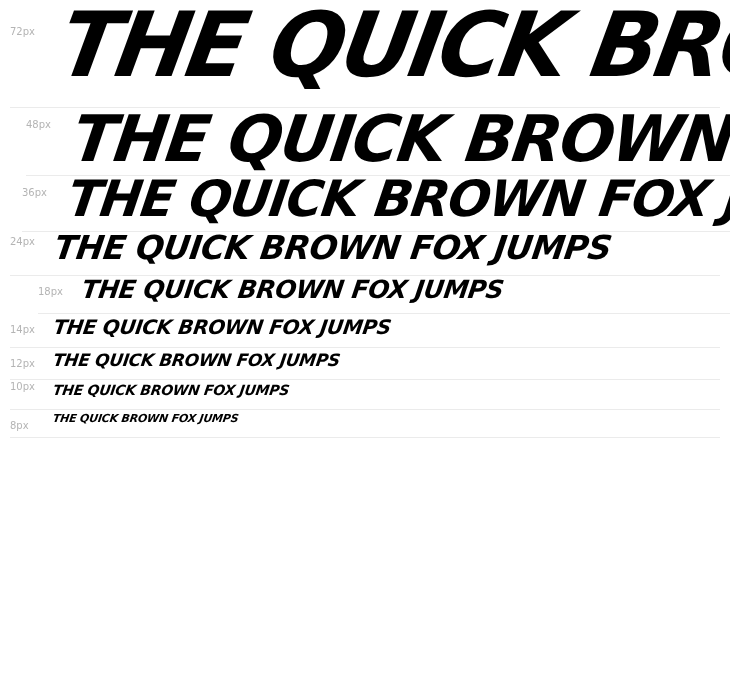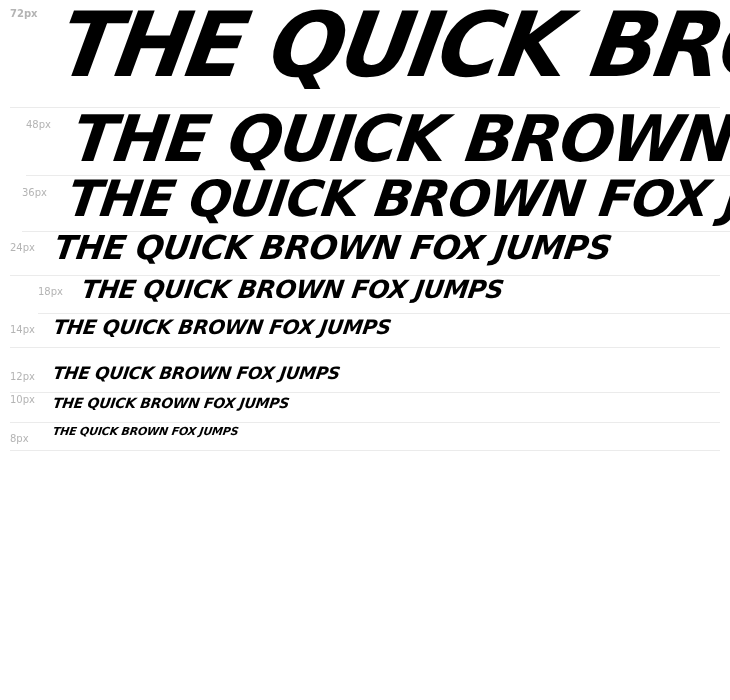--- a/index.html
+++ b/index.html
@@ -21,37 +21,37 @@
     white-space: nowrap;
     font-family: "DejaVu Sans", sans-serif;
     font-weight: bold; font-style: italic;
     color: #000000;
     letter-spacing: -0.02em;
     transform: skewX(-8deg);
     transform-origin: left bottom;
   }
   .row.r72 { height: 107px; overflow: visible; }
   .row.r72 .sample { font-size: 88px; top: -6px; letter-spacing: -0.04em; transform: skewX(-10deg) scaleY(1.02); }
-  .row.r72 .size-label { top: 8px; font-weight: bold; }
+  .row.r72 .size-label { top: 26px; }
   .row.r48 { height: 67px; margin-left: 16px; }
   .row.r48 .sample { font-size: 64px; top: -6px; letter-spacing: -0.03em; }
   .row.r48 .size-label { top: 11px; }
   .row.r36 { height: 55px; margin-left: 12px; }
   .row.r36 .sample { font-size: 50px; top: -6px; letter-spacing: -0.03em; }
   .row.r36 .size-label { top: 11px; }
   .row.r24 { height: 43px; }
   .row.r24 .sample { font-size: 33px; top: -4px; }
-  .row.r24 .size-label { top: 10px; }
+  .row.r24 .size-label { top: 4px; }
   .row.r18 { height: 37px; margin-left: 28px; }
   .row.r18 .sample { font-size: 25px; top: -1px; }
   .row.r18 .size-label { top: 10px; }
   .row.r14 { height: 33px; }
   .row.r14 .sample { font-size: 20px; top: 1px; }
   .row.r14 .size-label { top: 10px; }
-  .row.r12 { height: 31px; margin-top: 13px; }
+  .row.r12 { height: 31px; }
   .row.r12 .sample { font-size: 17px; top: 2px; }
   .row.r12 .size-label { top: 10px; }
   .row.r10 { height: 29px; }
   .row.r10 .sample { font-size: 14px; top: 2px; }
   .row.r10 .size-label { top: 1px; }
   .row.r8 { height: 27px; }
   .row.r8 .sample { font-size: 11px; top: 2px; }
   .row.r8 .size-label { top: 10px; }
   .row.r72 { border-bottom-color: #ebebeb; }
 </style>

